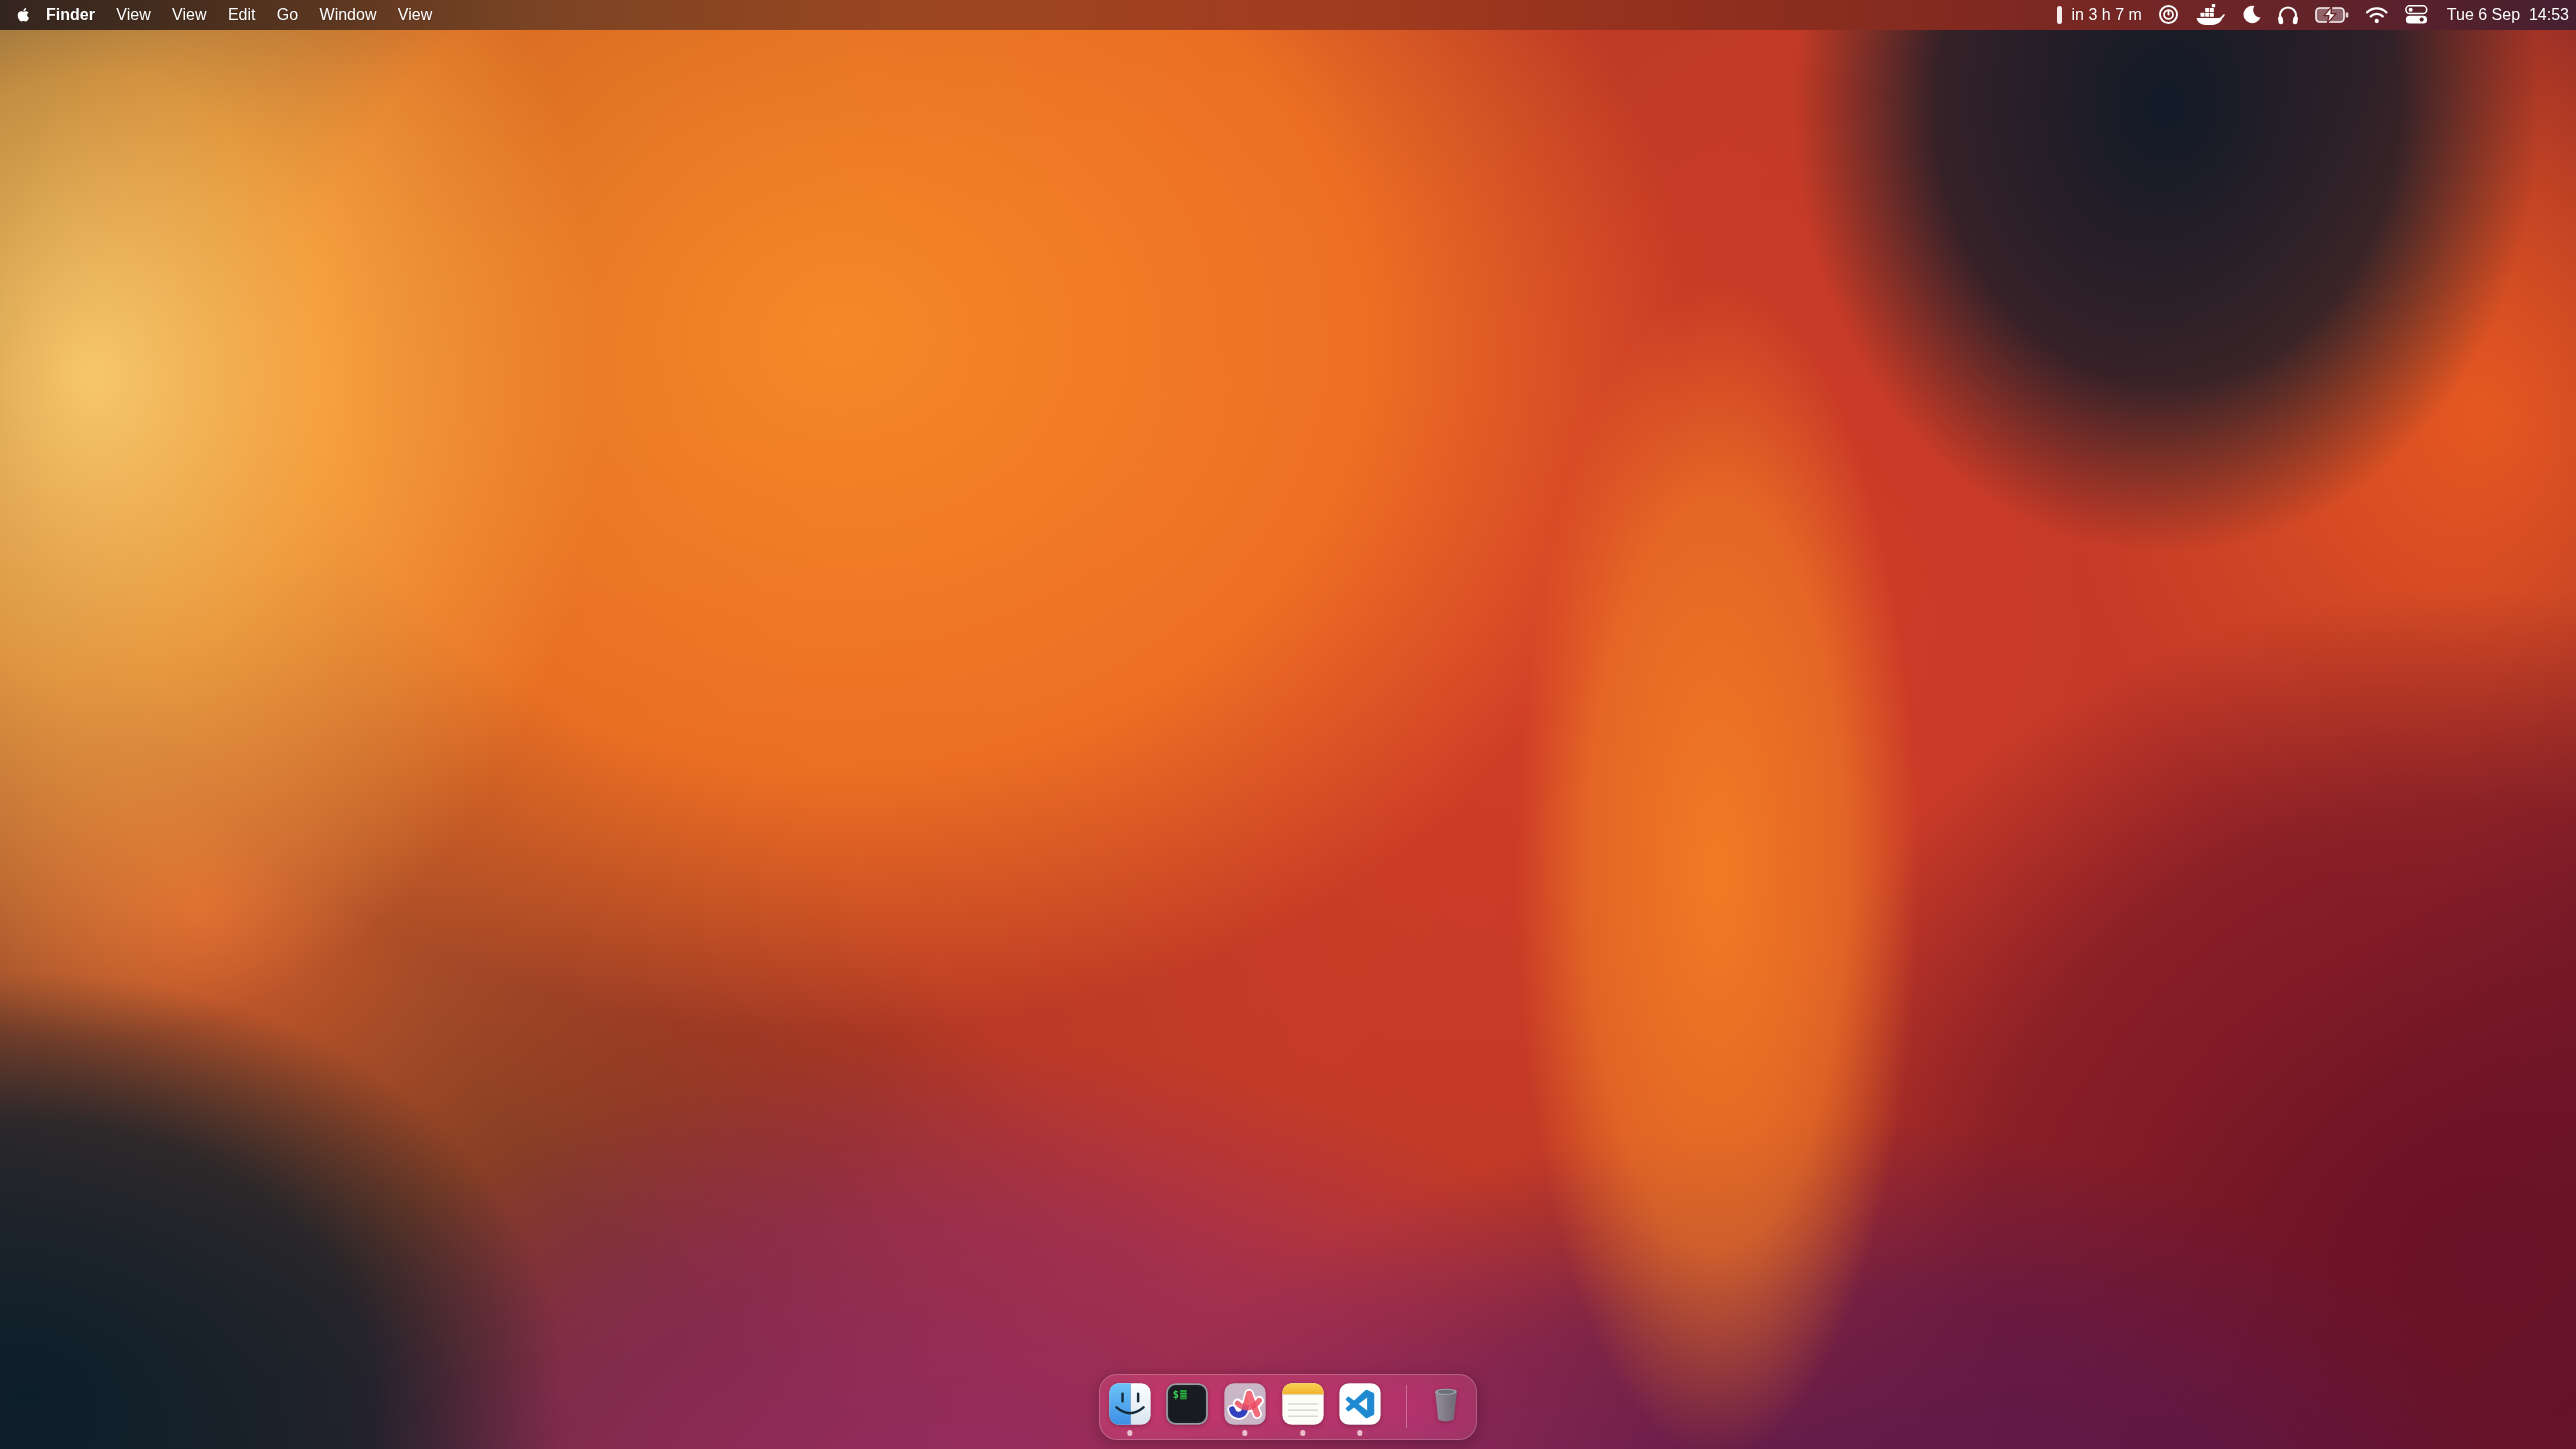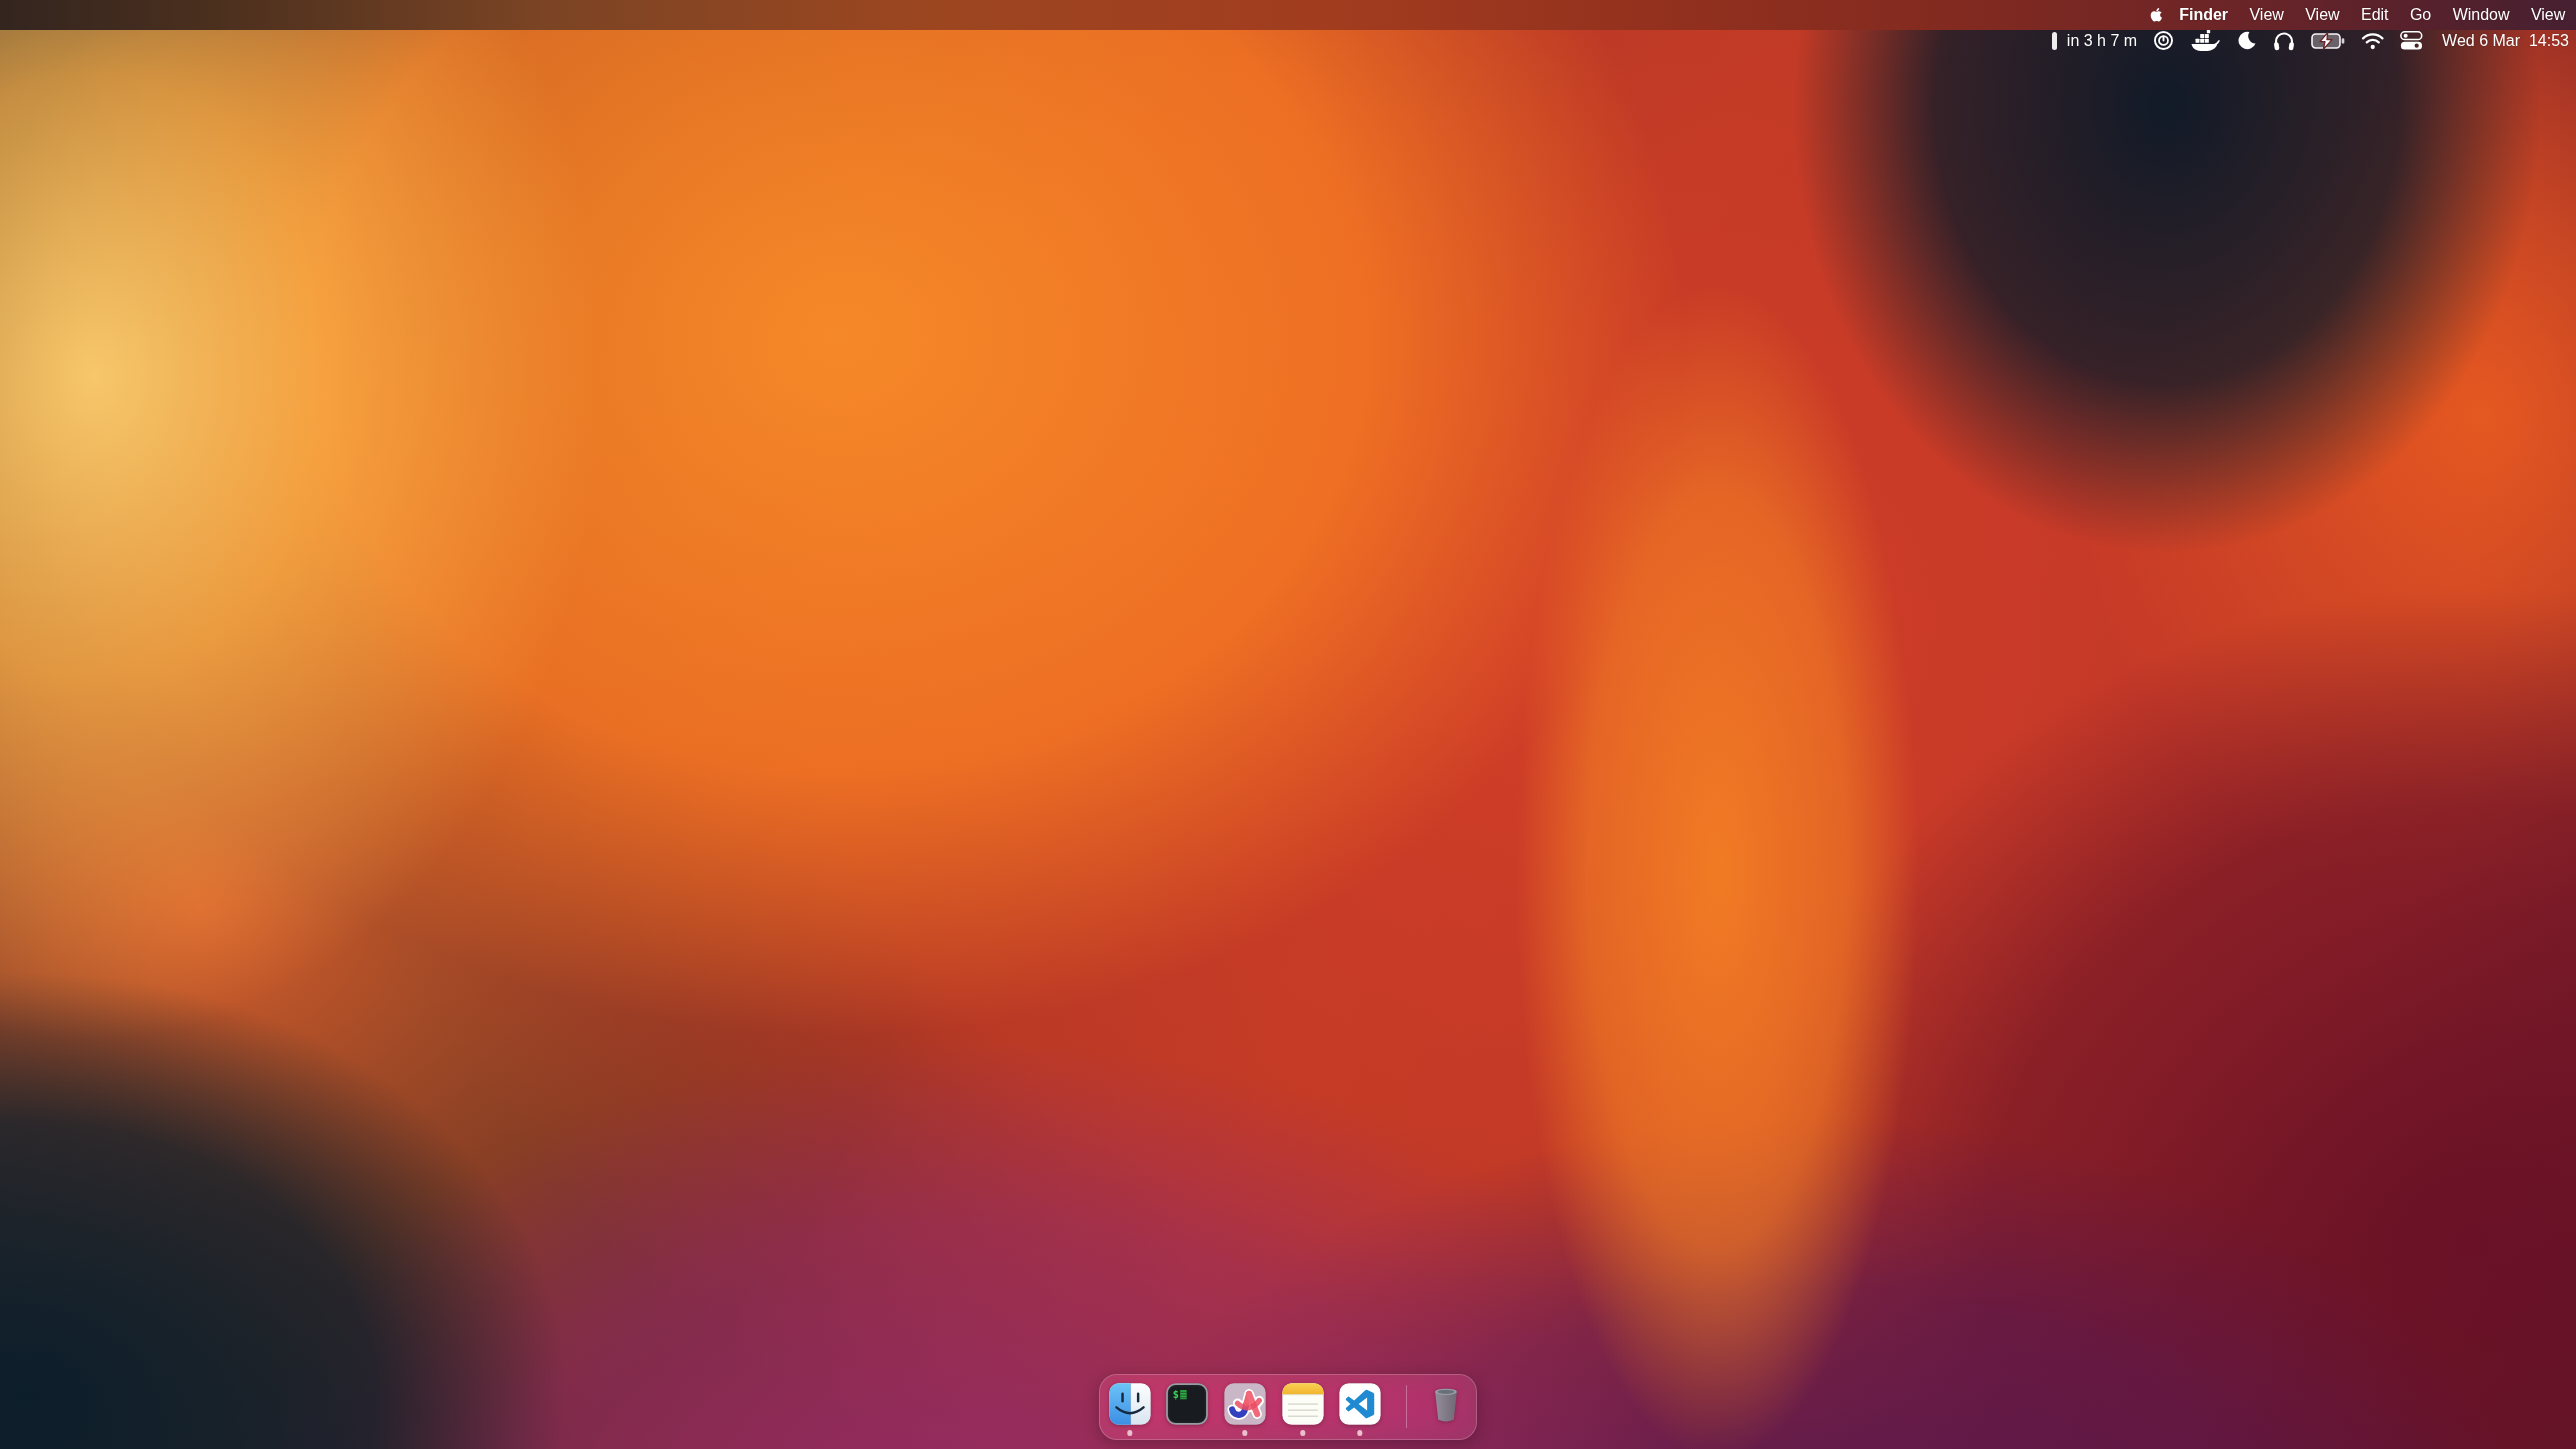--- a/index.html
+++ b/index.html
@@ -18,24 +18,24 @@
       radial-gradient(1006px 906px at 2469px 1241px,rgba(104,16,38,0.95) 0%, rgba(104,16,38,0.6) 48%, rgba(104,16,38,0) 72%),
       radial-gradient(637px 771px  at 2482px 416px, rgba(234,92,32,0.9) 0%,  rgba(234,92,32,0) 65%),
       radial-gradient(1174px 973px at 839px 335px, rgba(247,138,40,0.98) 0%,rgba(246,120,35,0.85) 45%,rgba(246,110,35,0) 72%),
       radial-gradient(1677px 1275px at 1644px 637px, rgba(213,62,40,0.95) 0%, rgba(213,62,40,0.7) 50%, rgba(213,62,40,0) 78%),
       radial-gradient(1006px 872px at 201px 906px, rgba(232,100,44,0.9) 0%, rgba(232,100,44,0) 70%),
       linear-gradient(115deg,#16222f 0%,#3d2620 25%,#93321f 55%,#7c2029 85%,#5b1e2e 100%);
   }
 
   
   .menubar{position:absolute;top:0;left:0;right:0;height:29.5px;display:flex;
-    align-items:flex-end;justify-content:space-between;color:#fff;
+    align-items:flex-start;justify-content:space-between;color:#fff;
     background:linear-gradient(90deg,#33251f 0%,#4a2f1e 8%,#7b4424 21%,#9c4620 36%,
                #a23c1f 52%,#92301e 65%,#822a20 76%,#6d2527 86%,#57212c 94%,#462031 100%);
-    text-shadow:0 0 2px rgba(0,0,0,0.25);flex-direction:column;}
+    text-shadow:0 0 2px rgba(0,0,0,0.25);}
   .menubar-left{display:flex;align-items:center;height:100%;}
   .apple-menu{display:flex;align-items:center;padding:0 12px 0 17.4px;height:100%;}
   .apple-menu svg{width:12.7px;height:15.4px;fill:#fff;display:block;}
   .menu-item{font-size:16px;line-height:29.5px;padding:0 10.7px;white-space:pre;}
   .menu-item.appname{font-weight:700;padding:0 10.7px 0 4px;}
   .menubar-right{display:flex;align-items:center;height:100%;padding-right:7px;}
   .status-item{display:flex;align-items:center;margin-left:16px;}
   .status-text{font-size:16px;white-space:pre;}
   .clock{margin-left:19px;}
   .timer-capsule{width:5.4px;height:18px;border-radius:3px;background:rgba(255,255,255,0.92);margin-left:6.7px;}
@@ -137,21 +137,21 @@
       </span>
 
       <span class="status-item">
         <svg width="23" height="19.5" viewBox="0 0 34 29">
           <rect x="1.2" y="1.2" width="31" height="11.5" rx="5.75" fill="none" stroke="#fff" stroke-width="2.3"></rect>
           <circle cx="8.3" cy="7" r="3" fill="#fff"></circle>
           <path d="M6.95 16 H26.95 A5.75 5.75 0 0 1 26.95 27.5 H6.95 A5.75 5.75 0 0 1 6.95 16 Z M24.7 18.6 A3.15 3.15 0 1 0 24.7 24.9 A3.15 3.15 0 1 0 24.7 18.6 Z" fill="#fff" fill-rule="evenodd"></path>
         </svg>
       </span>
 
-      <span class="status-item status-text clock">Wed 6 Mar  14:53</span>
+      <span class="status-item status-text clock">Tue 6 Sep  14:53</span>
     </div>
   </header>
 
   <nav class="dock">
 
     <div class="dock-item pos-0" title="Finder">
       <svg viewBox="0 0 62 62">
         <defs>
           <clipPath id="sq0">
               <rect x="0.5" y="0.5" width="61" height="61" rx="14"></rect>

